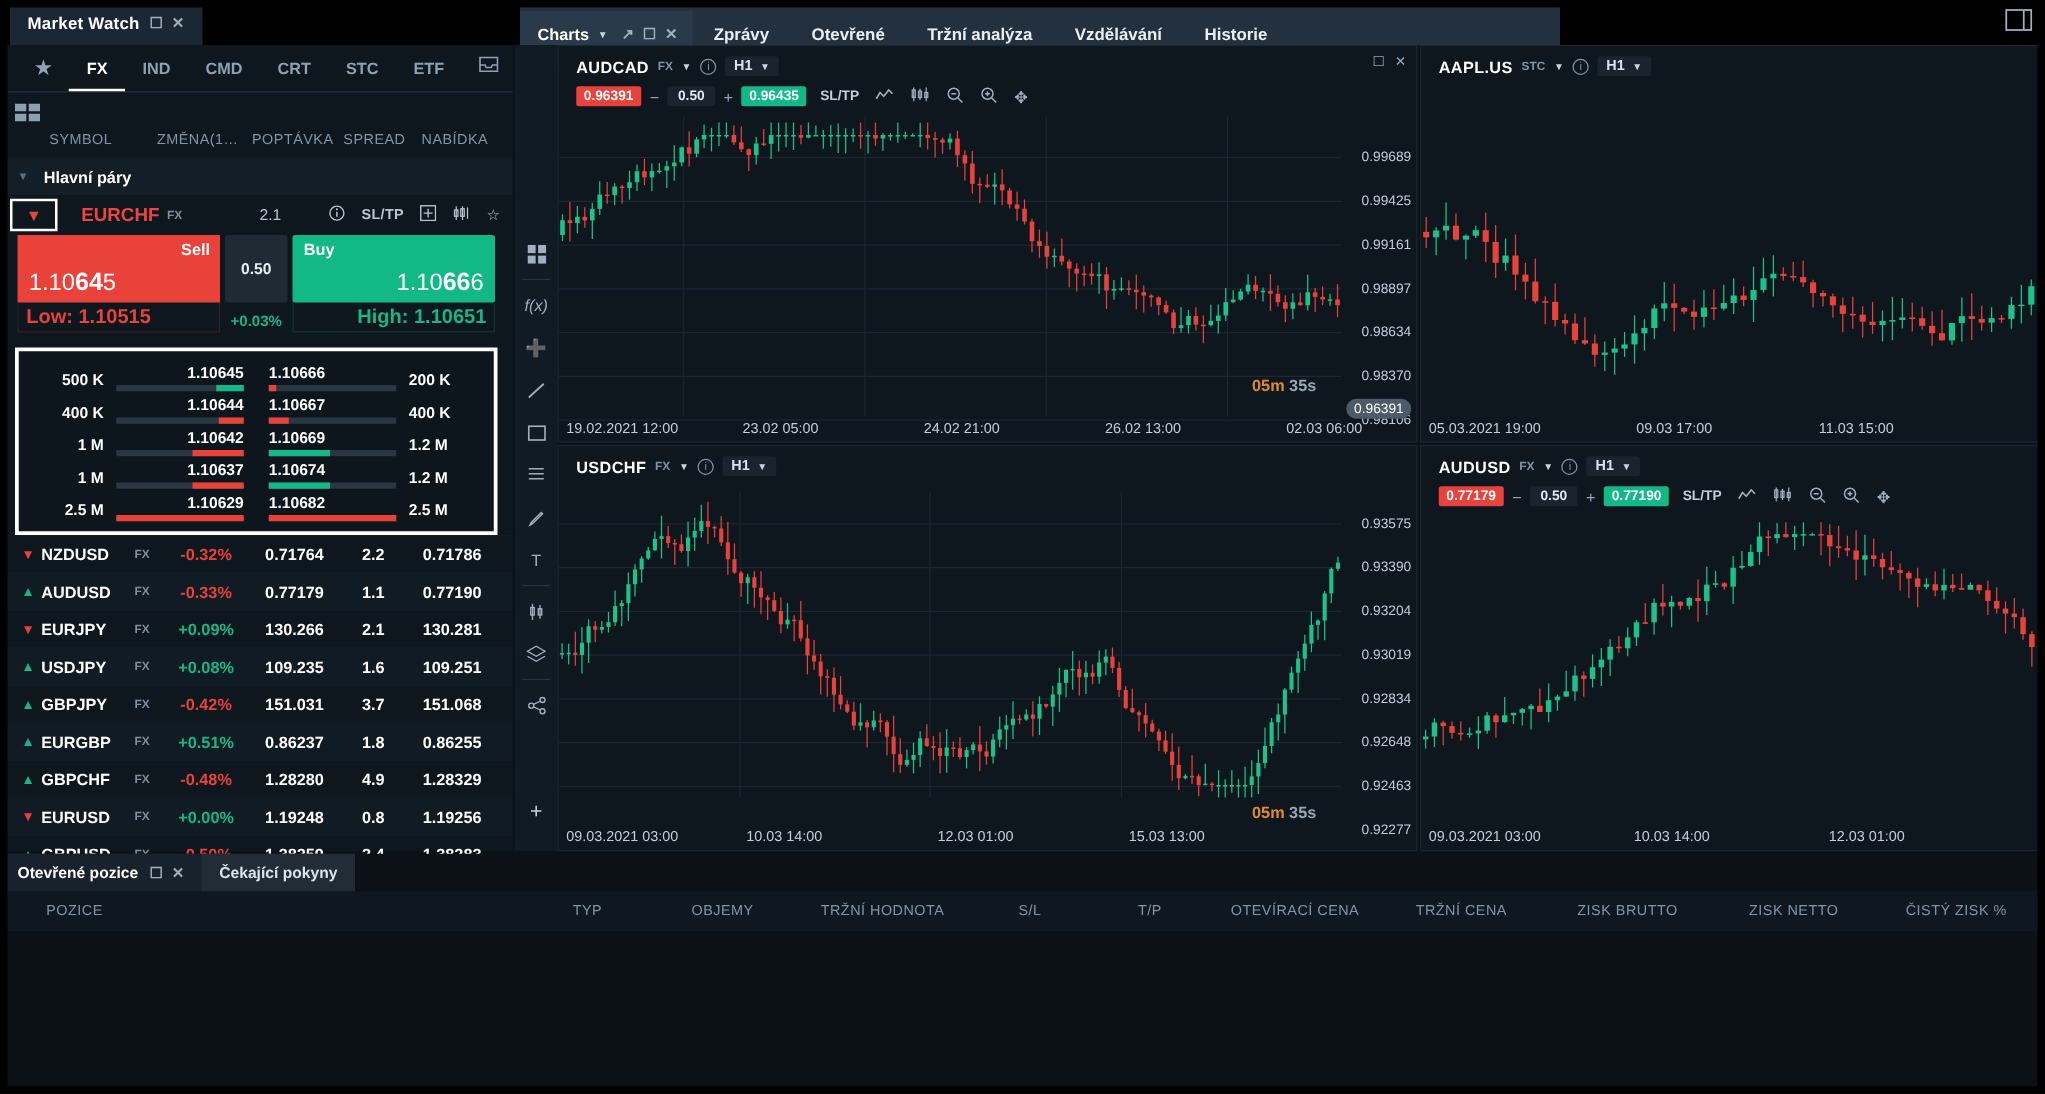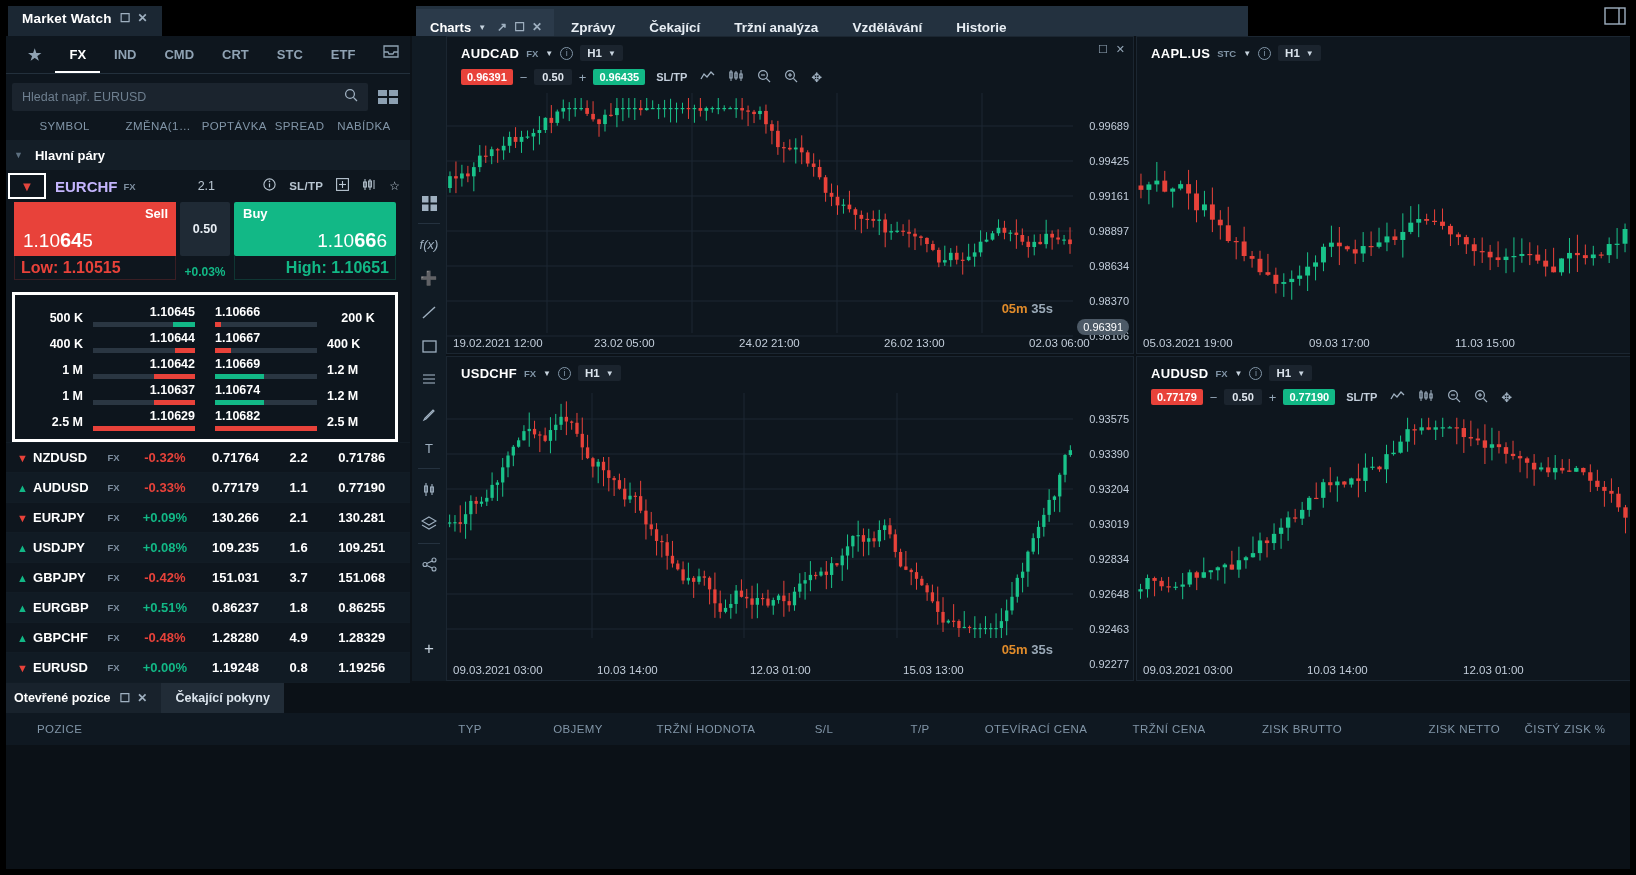--- a/index.html
+++ b/index.html
@@ -58,21 +58,21 @@
   .group-row { display:flex; align-items:center; gap:12px; height:30px; padding:0 14px;
                background:#141e27; font-size:13px; font-weight:bold; color:#ffffff; }
   .group-row .tri { color:#5d7competitor; }
   .tri { font-size:9px; color:#5d7080; }
 
   
   .qcard { position:relative; background:#0e161e; padding:0 0 4px 0; }
   .qhead { display:flex; align-items:center; height:32px; padding:0 10px 0 0; }
   .qchev { width:38px; height:26px; margin-left:8px; border:2px solid #ffffff; display:flex;
            align-items:center; justify-content:center; color:#e3453d; font-size:13px; }
-  .qsym { margin-left:9px; font-size:15px; font-weight:bold; color:#c4b5fd; }
+  .qsym { margin-left:19px; font-size:15px; font-weight:bold; color:#ef4444; }
   .qfx { margin-left:6px; font-size:9.5px; color:#7e8fa0; font-weight:bold; }
   .qspread { margin-left:62px; font-size:12.5px; color:#b9c6d2; }
   .qicons { margin-left:auto; display:flex; align-items:center; gap:13px; color:#b9c6d2; font-size:12px; }
   .qicons .sltp{ font-size:11.5px; font-weight:bold; letter-spacing:.3px;}
 
   .dealrow { display:flex; gap:4px; padding:0 14px; height:54px; }
   .sellbtn { position:relative; flex:1; background:#e8423a; border-radius:0; color:#fff; }
   .buybtn  { position:relative; flex:1; background:#12b886; border-radius:2px; color:#fff; }
   .lotbox  { width:50px; background:#1f2a35; border-radius:2px; display:flex; align-items:center;
              justify-content:center; font-size:12.5px; font-weight:bold; color:#e8eef4; }
@@ -163,21 +163,21 @@
   .b-tab { display:flex; align-items:center; gap:9px; padding:0 14px; font-size:12.5px; font-weight:bold; cursor:pointer;}
   .b-tab.active { background:#18222c; color:#ffffff; }
   .b-tab.inactive { background:#212c37; color:#dbe4ec; }
   .b-head { display:flex; align-items:center; height:32px; background:#0f1821; font-size:11.5px;
             color:#8195a7; letter-spacing:.4px; }
   .b-head span { display:block; }
   .bc0{ width:420px; padding-left:37px;} .bc1{ width:100px; text-align:center;}
   .bc2{ width:116px; text-align:center;} .bc3{ width:140px; text-align:center;}
   .bc4{ width:96px; text-align:center;}  .bc5{ width:96px; text-align:center;}
   .bc6{ width:136px; text-align:center;} .bc7{ width:130px; text-align:center;}
-  .bc8{ width:136px; text-align:center;} .bc9{ width:130px; text-align:right;}
+  .bc8{ width:136px; text-align:center;} .bc9{ width:130px; text-align:center;}
   .bc10{ width:130px; text-align:center;}
   .outer-frame { position:absolute; inset:0; border:6px solid #000; pointer-events:none; }
 </style>
 </head>
 <body>
 
 <div class="app">
 
   <div class="topbar">
     <div class="win-tab" style="left:8px;top:0;">
@@ -192,21 +192,21 @@
       <div class="menu-charts">
         <span>Charts</span>
         <span class="caret">▼</span>
         <span class="wbtns" style="margin-left:4px;">
           <span class="wbtn">↗</span>
           <span class="wbtn">☐</span>
           <span class="wbtn">✕</span>
         </span>
       </div>
       <div class="mitem">Zprávy</div>
-      <div class="mitem">Čekající</div>
+      <div class="mitem">Otevřené</div>
       <div class="mitem">Tržní analýza</div>
       <div class="mitem">Vzdělávání</div>
       <div class="mitem">Historie</div>
     </div>
 
     <div class="topright">
       <svg width="22" height="20" viewBox="0 0 22 20">
           <rect x="1" y="2" width="20" height="16" fill="none" stroke="#9fb0c0" stroke-width="1.4"></rect>
           <line x1="15" y1="2" x2="15" y2="18" stroke="#9fb0c0" stroke-width="1.4"></line>
         </svg>
@@ -225,29 +225,20 @@
       <div class="mw-tab">ETF</div>
       <div class="mw-tab inbox">
         <svg width="16" height="15" viewBox="0 0 16 15">
             <path d="M1 2h14v11H1z" fill="none" stroke="#8fa2b3" stroke-width="1.3"></path>
             <path d="M1 8h4l1 2h4l1-2h4" fill="none" stroke="#8fa2b3" stroke-width="1.3"></path>
           </svg>
       </div>
     </div>
 
     <div class="searchrow">
-      <div class="searchbox">
-        <input placeholder="Hledat např. EURUSD" style="">
-        <span>
-          <svg width="14" height="14" viewBox="0 0 14 14">
-              <circle cx="6" cy="6" r="4.4" fill="none" stroke="#9fb0c0" stroke-width="1.3"></circle>
-              <line x1="9.4" y1="9.4" x2="13" y2="13" stroke="#9fb0c0" stroke-width="1.3"></line>
-            </svg>
-        </span>
-      </div>
       <div class="grid-ico">
           <i></i>
           <i></i>
           <i></i>
           <i></i>
         </div>
     </div>
 
     <div class="colhead">
       <span>SYMBOL</span>
@@ -325,21 +316,21 @@
         <div class="lbarwrap">
             <span class="lprice left">1.10645</span>
             <div class="ltrack"></div>
             <div class="lfill left" style="width:22%;background:#12b886"></div>
           </div>
         <div class="lbarwrap">
             <span class="lprice right">1.10666</span>
             <div class="ltrack"></div>
             <div class="lfill right" style="width:6%;background:#e8423a"></div>
           </div>
-        <div class="lvol" style="text-align:center;">200 K</div>
+        <div class="lvol" style="text-align:left;">200 K</div>
       </div>
       <div class="lrow">
         <div class="lvol">400 K</div>
         <div class="lbarwrap">
             <span class="lprice left">1.10644</span>
             <div class="ltrack"></div>
             <div class="lfill left" style="width:20%;background:#e8423a"></div>
           </div>
         <div class="lbarwrap">
             <span class="lprice right">1.10667</span>

